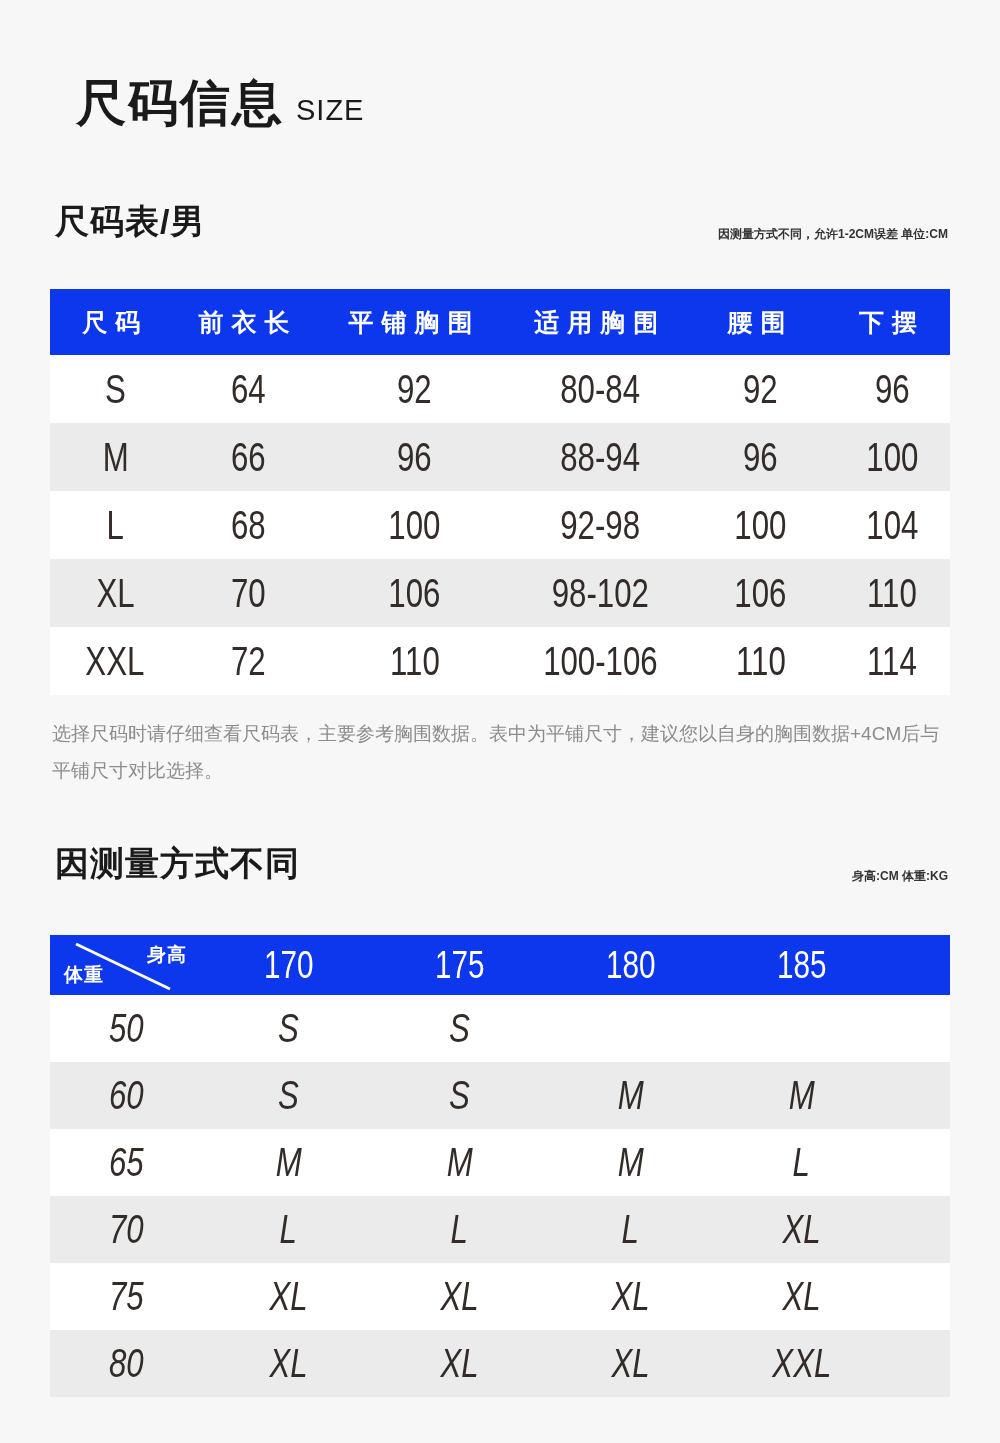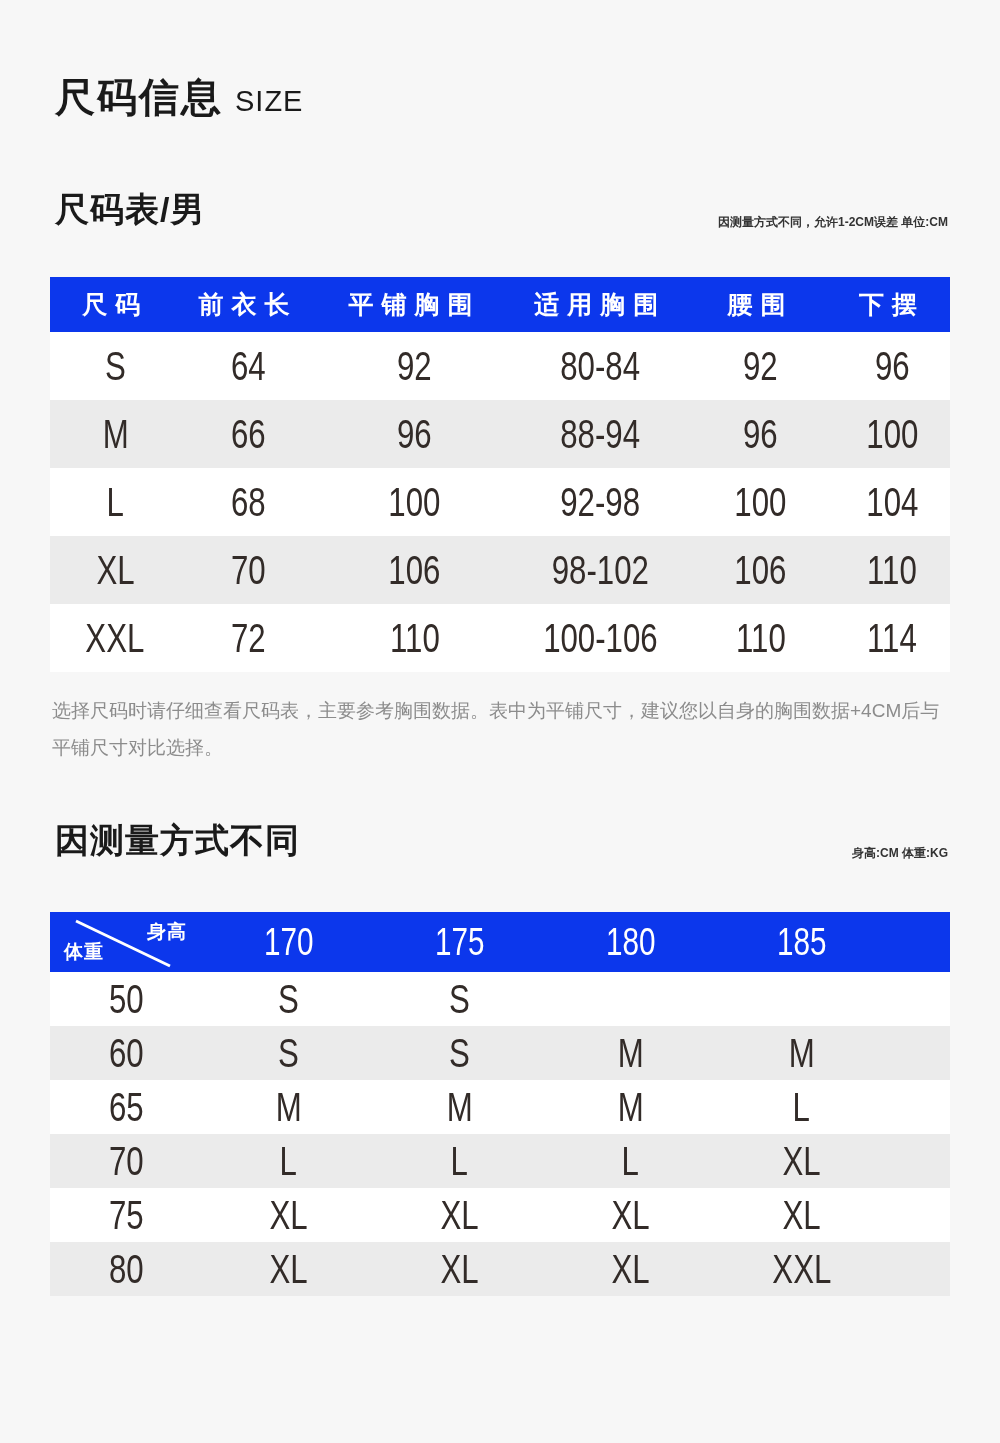--- a/index.html
+++ b/index.html
@@ -15,44 +15,44 @@
   html,body{width:1000px;height:1443px;overflow:hidden;}
   body{
     background:var(--bg);
     font-family:"Liberation Sans","DejaVu Sans",sans-serif;
     color:var(--near-black);
   }
   .page{position:relative;width:1000px;height:1443px;padding-top:70px;}
 
   
   .title-row{margin-left:55px;display:flex;align-items:baseline;}
-  .title-cn{font-size:40px;font-weight:700;letter-spacing:2px;color:var(--near-black);}
+  .title-cn{font-size:50px;font-weight:700;letter-spacing:2px;color:var(--near-black);margin-left:21px;}
   .title-en{font-size:29px;font-weight:500;margin-left:12px;letter-spacing:1px;color:var(--near-black);}
 
   .section-head{
     margin:0 52px 0 55px;display:flex;justify-content:space-between;align-items:flex-end;
   }
   .section-head.first{margin-top:62px;text-align:right;}
   .section-head.second{margin-top:52px;}
   .section-heading{font-size:34px;font-weight:700;letter-spacing:1px;color:var(--near-black);}
   .side-note{font-size:12px;font-weight:700;color:#333;padding-bottom:2px;}
 
   
   table{border-collapse:collapse;table-layout:fixed;width:900px;margin-left:50px;}
   .size-table{margin-top:44px;}
   .hw-table{margin-top:48px;}
   th,td{text-align:center;vertical-align:middle;padding:0;}
   thead th{
     background:var(--accent);color:var(--hdr-text);
     font-size:25px;font-weight:700;letter-spacing:8px;
   }
-  .size-table thead th{height:55px;text-align:center;}
+  .size-table thead th{height:66px;text-align:center;}
   .hw-table thead th{height:60px;}
   .size-table tbody td{height:68px;}
-  .hw-table tbody td{height:54px;}
+  .hw-table tbody td{height:67px;font-style:italic;}
   tbody tr{background:#FFFFFF;}
   tbody tr:nth-child(even){background:var(--row-alt);}
   tbody td{color:var(--ink);}
 
   .cond{ 
     display:inline-block;font-size:40px;font-weight:400;
     transform:scaleX(.78);transform-origin:center;
     letter-spacing:0;white-space:nowrap;
   }
   thead .cond{color:var(--hdr-text);font-size:38px;}

